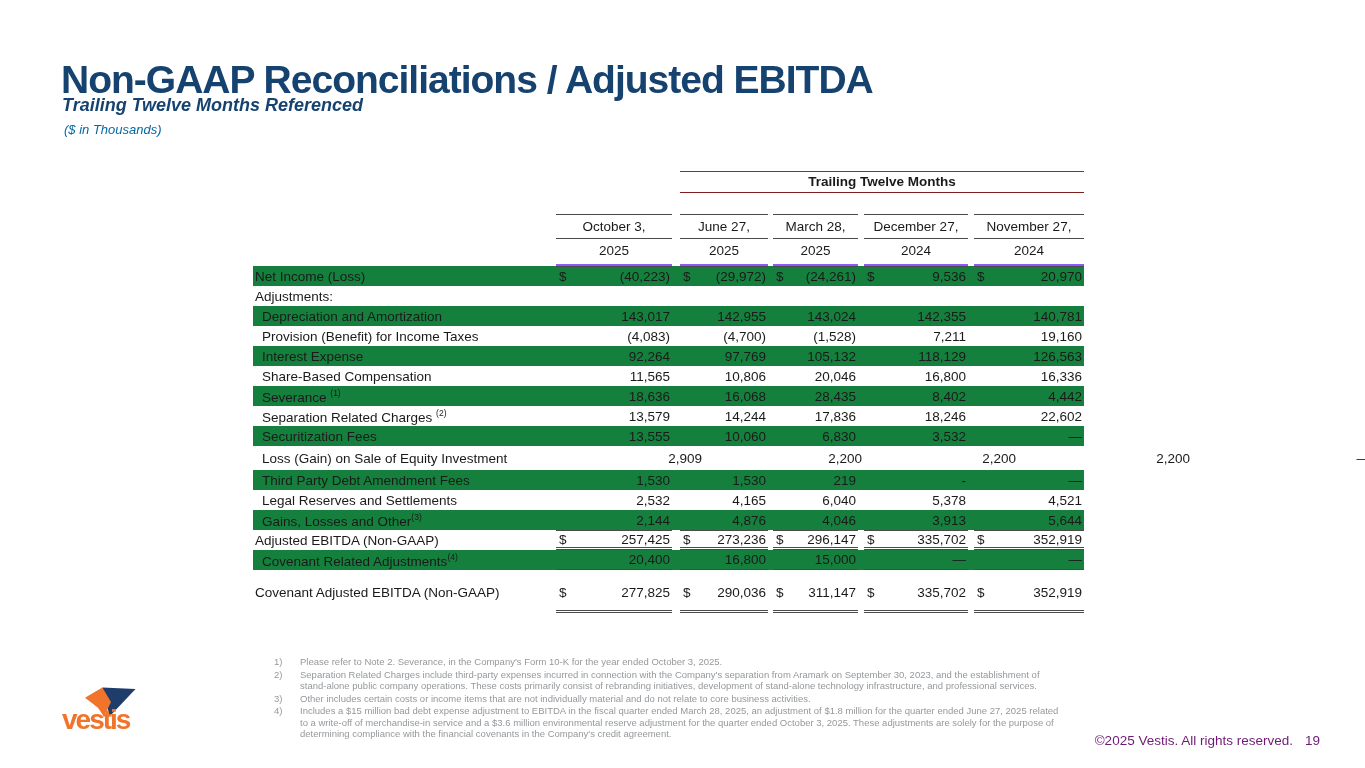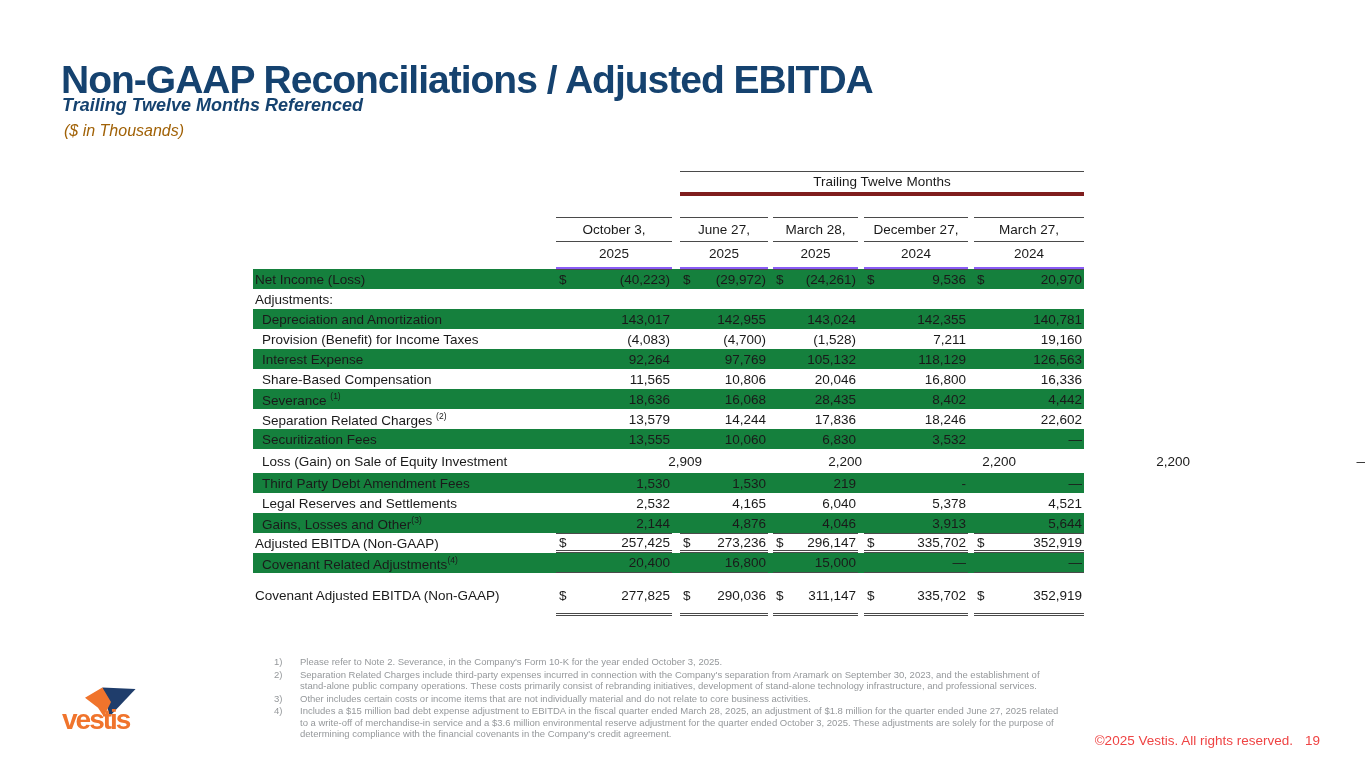--- a/index.html
+++ b/index.html
@@ -5,28 +5,28 @@
   html,body{margin:0;padding:0;background:#ffffff;}
   body{width:1365px;height:768px;position:relative;overflow:hidden;
        font-family:"Liberation Sans",sans-serif;-webkit-font-smoothing:antialiased;}
   .slide{position:absolute;inset:0;background:#fff;}
 
   
   .title{position:absolute;left:61px;top:32px;font-size:39px;font-weight:bold;
          color:#15426f;letter-spacing:-1px;white-space:nowrap;}
   .subtitle{position:absolute;left:62px;top:80px;font-size:18px;font-weight:bold;
             font-style:italic;color:#15426f;white-space:nowrap;}
-  .units{position:absolute;left:64px;top:122px;font-size:16px;font-style:italic;
-         color:#a16207;white-space:nowrap;}
+  .units{position:absolute;left:64px;top:122px;font-size:13px;font-style:italic;
+         color:#0369a1;white-space:nowrap;}
 
   
   .table{position:absolute;left:253px;top:171px;width:831px;font-size:13.5px;color:#1a1a1a;}
   .grid-row{display:grid;grid-template-columns:303px 116px 8px 88px 5px 85px 6px 104px 6px 110px;}
-  .ttm-span{grid-column:4/11;text-align:center;font-weight:normal;
-            border-top:1px solid #4a4a4a;border-bottom:4px solid #7f1d1d;padding:2px 0 3px;}
+  .ttm-span{grid-column:4/11;text-align:center;font-weight:bold;
+            border-top:1px solid #4a4a4a;border-bottom:1px solid #7f1d1d;padding:2px 0 3px;}
   .head-dates{margin-top:21px;}
   .head-dates .hcell{border-top:1px solid #4a4a4a;border-bottom:1px solid #4a4a4a;
                      text-align:center;padding:4px 0;}
   .head-years .hcell{text-align:center;padding:4px 0 6px;border-bottom:2px solid #8b5cf6;}
 
   .trow{height:20px;align-items:center;}
   .trow.tall{height:24px;gap:32px;}
   .trow.hl{background:#15803d;}
   .lbl{padding-left:2px;white-space:nowrap;}
   .lbl.ind{padding-left:9px;}
@@ -46,21 +46,21 @@
              font-size:9.5px;line-height:11.5px;}
   .fn{display:flex;margin-bottom:1px;}
   .fn-num{width:26px;flex:none;}
   .fn-text{flex:1;}
 
   
   .logo{position:absolute;left:62px;top:686px;width:100px;height:66px;}
   .logo-mark{position:absolute;left:23px;top:0;}
   .logo-text{position:absolute;left:0;top:18px;font-size:28px;font-weight:bold;
              letter-spacing:-2px;color:#f0742c;}
-  .copyright{position:absolute;right:45px;top:733px;font-size:13.5px;color:#ef4444;
+  .copyright{position:absolute;right:45px;top:733px;font-size:13.5px;color:#701a75;
              white-space:nowrap;}
   .copyright .pagenum{margin-left:12px;}
 </style>
 </head>
 <body>
 
 <div class="slide">
 
   <h1 class="title">Non-GAAP Reconciliations / Adjusted EBITDA</h1>
   <h2 class="subtitle">Trailing Twelve Months Referenced</h2>
@@ -68,21 +68,21 @@
 
   <div class="table">
     <div class="grid-row ttm-row">
       <div class="ttm-span">Trailing Twelve Months</div>
     </div>
     <div class="grid-row head-dates" id="dates-row">
         <div class="hcell" style="grid-column: 2;">October 3,</div>
         <div class="hcell" style="grid-column: 4;">June 27,</div>
         <div class="hcell" style="grid-column: 6;">March 28,</div>
         <div class="hcell" style="grid-column: 8;">December 27,</div>
-        <div class="hcell" style="grid-column: 10;">March 27,</div>
+        <div class="hcell" style="grid-column: 10;">November 27,</div>
       </div>
     <div class="grid-row head-years" id="years-row">
         <div class="hcell" style="grid-column: 2;">2025</div>
         <div class="hcell" style="grid-column: 4;">2025</div>
         <div class="hcell" style="grid-column: 6;">2025</div>
         <div class="hcell" style="grid-column: 8;">2024</div>
         <div class="hcell" style="grid-column: 10;">2024</div>
       </div>
     <div id="table-body">
         <div class="grid-row trow hl rule-top">

